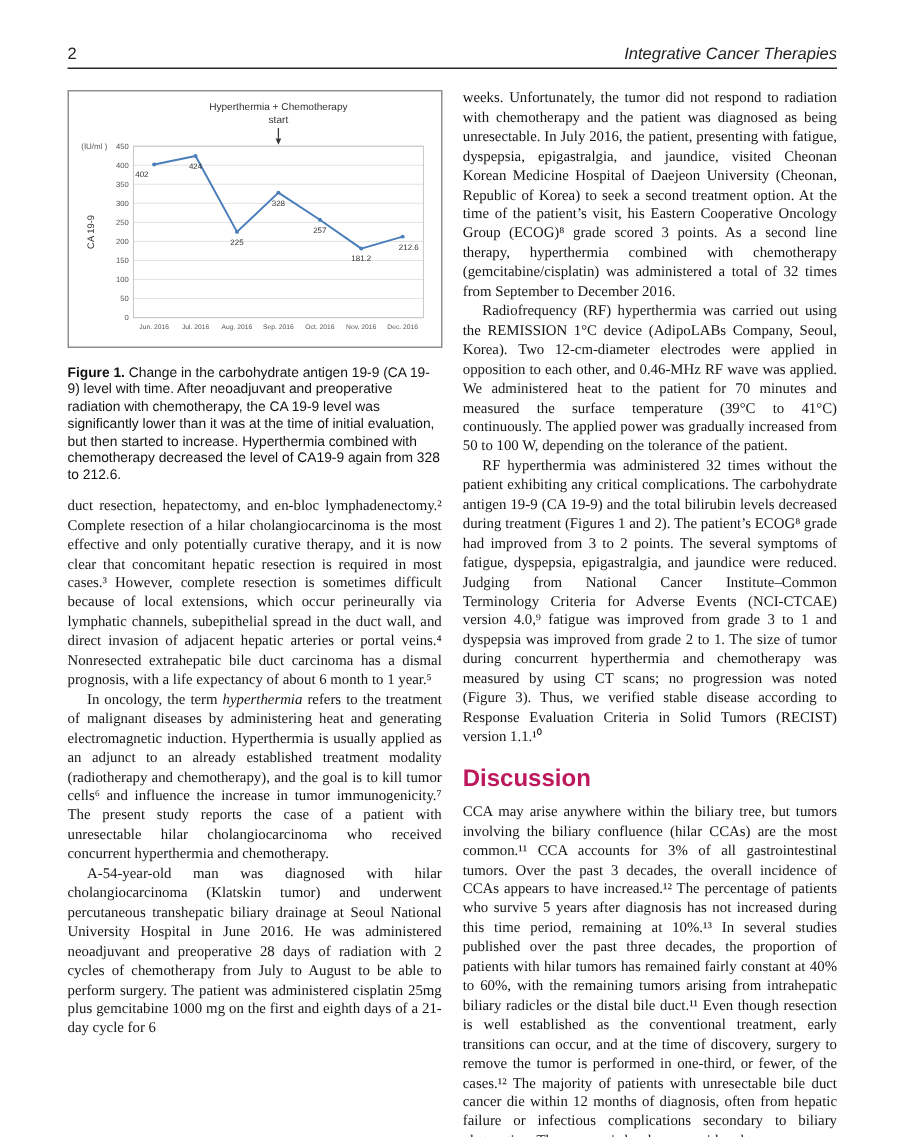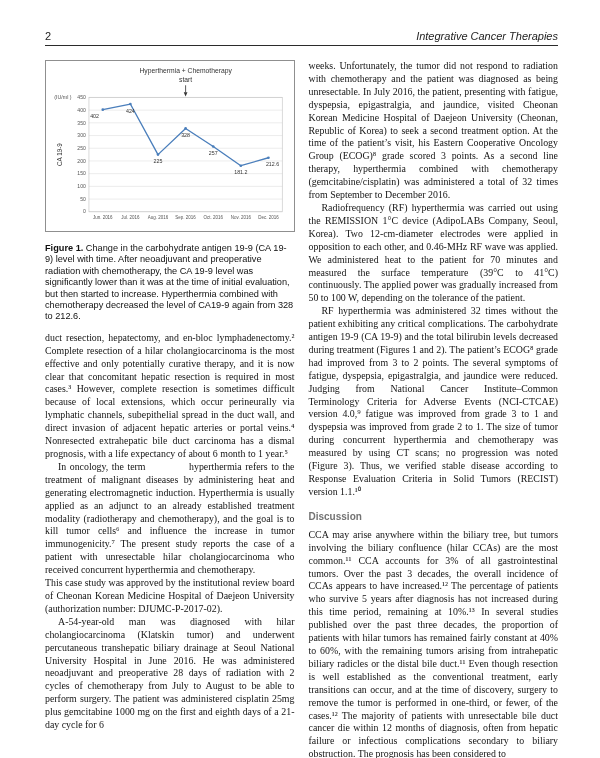--- a/index.html
+++ b/index.html
@@ -27,24 +27,24 @@
   .caption{
     margin-top:11px;margin-bottom:9px;
     font-family:"Liberation Sans",sans-serif;
     font-size:9.2px;line-height:11.4px;color:#111;
   }
   .caption b{font-weight:bold;}
   .body-text{
     margin:0;font-size:9.9px;line-height:12.9px;text-align:justify;color:#141414;
   }
   .indent{text-indent:13px;}
-  .it{margin-left:40px;}
+  .it{font-style:italic;}
   .section-heading{
     font-family:"Liberation Sans",sans-serif;font-weight:bold;
-    font-size:10px;color:#737373;margin:12px 0 7px 0;
+    font-size:16px;color:#be185d;margin:12px 0 7px 0;
   }
 </style>
 </head>
 <body>
 
 <div class="page">
 
   <div class="running-head">
     <span class="page-number">2</span>
     <span class="journal-title">Integrative Cancer Therapies</span>
@@ -108,21 +108,20 @@
           </svg>
       </div>
 
       <div class="caption"><b>Figure 1.</b><span> Change in the carbohydrate antigen 19-9 (CA 19-9) level with time. After neoadjuvant and preoperative radiation with chemotherapy, the CA 19-9 level was significantly lower than it was at the time of initial evaluation, but then started to increase. Hyperthermia combined with chemotherapy decreased the level of CA19-9 again from 328 to 212.6.</span></div>
 
       <p class="body-text">duct resection, hepatectomy, and en-bloc lymphadenectomy.² Complete resection of a hilar cholangiocarcinoma is the most effective and only potentially curative therapy, and it is now clear that concomitant hepatic resection is required in most cases.³ However, complete resection is sometimes difficult because of local extensions, which occur perineurally via lymphatic channels, subepithelial spread in the duct wall, and direct invasion of adjacent hepatic arteries or portal veins.⁴ Nonresected extrahepatic bile duct carcinoma has a dismal prognosis, with a life expectancy of about 6 month to 1 year.⁵</p>
 
       <p class="body-text indent"><span>In oncology, the term </span><span class="it">hyperthermia</span><span> refers to the treatment of malignant diseases by administering heat and generating electromagnetic induction. Hyperthermia is usually applied as an adjunct to an already established treatment modality (radiotherapy and chemotherapy), and the goal is to kill tumor cells⁶ and influence the increase in tumor immunogenicity.⁷ The present study reports the case of a patient with unresectable hilar cholangiocarcinoma who received concurrent hyperthermia and chemotherapy.</span></p>
 
 
-      <p class="body-text">This case study was approved by the institutional review board of Cheonan Korean Medicine Hospital of Daejeon University (authorization number: DJUMC-P-2017-02).</p>
 
       <p class="body-text indent">A-54-year-old man was diagnosed with hilar cholangiocarcinoma (Klatskin tumor) and underwent percutaneous transhepatic biliary drainage at Seoul National University Hospital in June 2016. He was administered neoadjuvant and preoperative 28 days of radiation with 2 cycles of chemotherapy from July to August to be able to perform surgery. The patient was administered cisplatin 25mg plus gemcitabine 1000 mg on the first and eighth days of a 21-day cycle for 6</p>
 
     </div>
 
     <div class="col">
 
       <p class="body-text">weeks. Unfortunately, the tumor did not respond to radiation with chemotherapy and the patient was diagnosed as being unresectable. In July 2016, the patient, presenting with fatigue, dyspepsia, epigastralgia, and jaundice, visited Cheonan Korean Medicine Hospital of Daejeon University (Cheonan, Republic of Korea) to seek a second treatment option. At the time of the patient’s visit, his Eastern Cooperative Oncology Group (ECOG)⁸ grade scored 3 points. As a second line therapy, hyperthermia combined with chemotherapy (gemcitabine/cisplatin) was administered a total of 32 times from September to December 2016.</p>
 
       <p class="body-text indent">Radiofrequency (RF) hyperthermia was carried out using the REMISSION 1°C device (AdipoLABs Company, Seoul, Korea). Two 12-cm-diameter electrodes were applied in opposition to each other, and 0.46-MHz RF wave was applied. We administered heat to the patient for 70 minutes and measured the surface temperature (39°C to 41°C) continuously. The applied power was gradually increased from 50 to 100 W, depending on the tolerance of the patient.</p>

